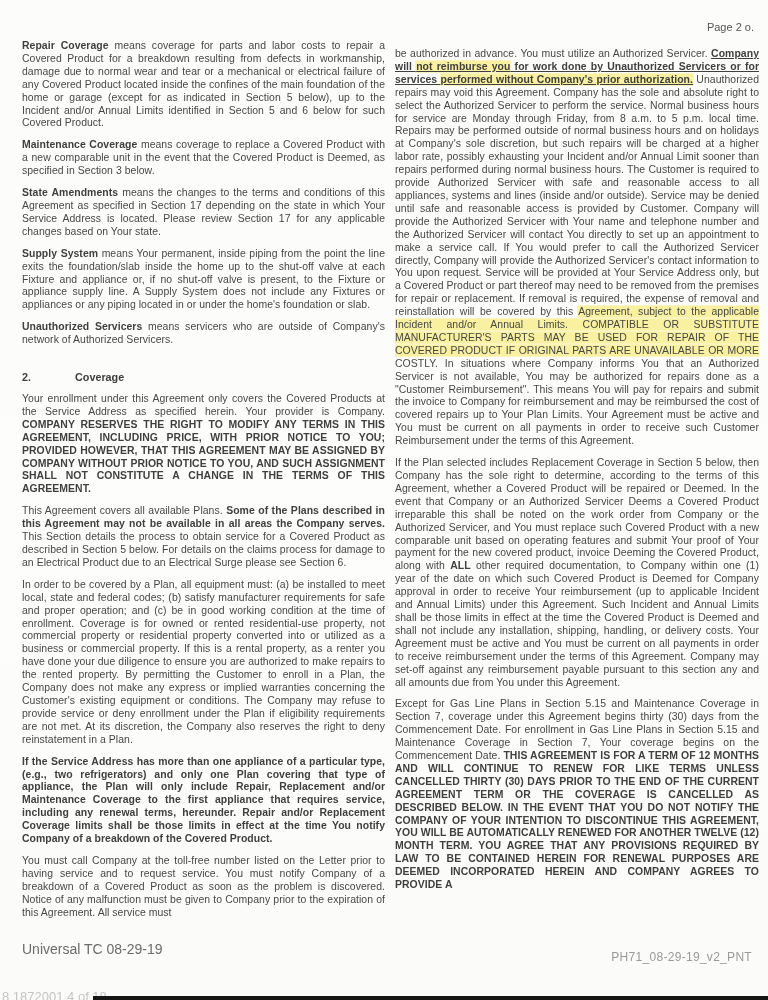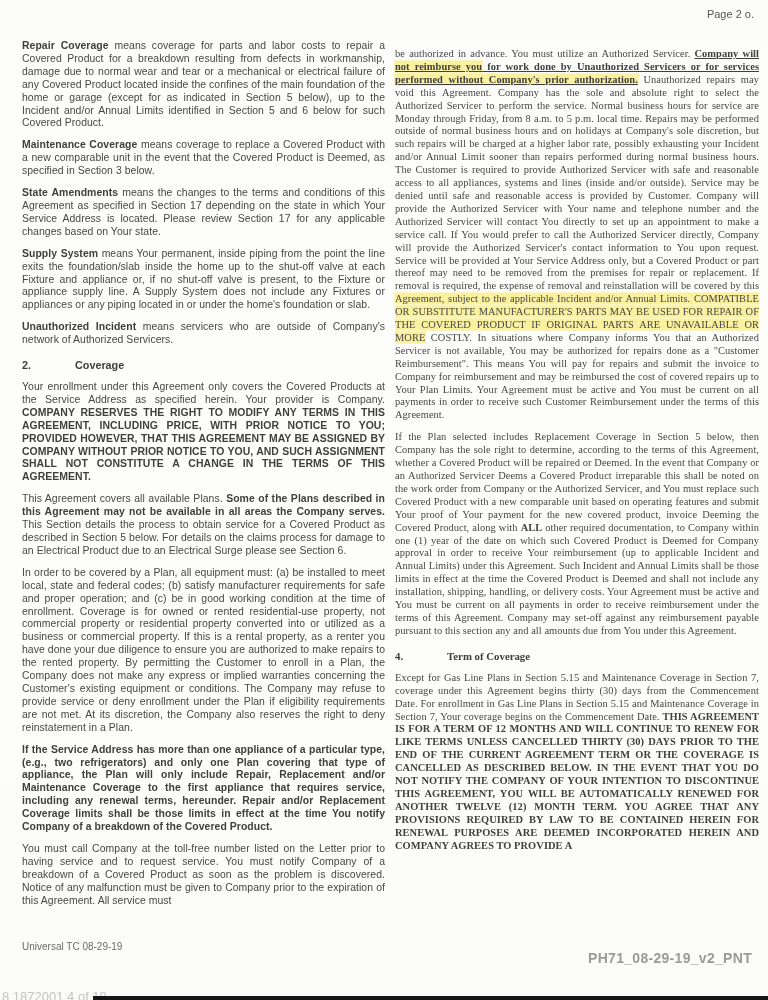--- a/index.html
+++ b/index.html
@@ -8,50 +8,50 @@
     background:#fdfdfc;
     font-family:"Liberation Sans","DejaVu Sans",sans-serif;
     color:#474747;
     -webkit-font-smoothing:antialiased;
   }
   .page{
     position:absolute;inset:0;
     background:linear-gradient(180deg,#fcfcfb 0%,#fdfdfc 60%,#fbfbfa 100%);
   }
   .page-label{
-    position:absolute;top:8px;right:14px;
+    position:absolute;top:21px;right:14px;
     font-size:11px;color:#555;padding-left:46px;
   }
   .columns{
     position:absolute;top:40px;left:22px;right:6px;
     display:flex;gap:10px;
   }
   .col{width:363px;}
-  .col-right{padding-top:8px;width:364px;font-family:Liberation Serif, serif;}
+  .col-right{padding-top:8px;width:364px;}
   .para{
     margin:0 0 9px 0;
     font-size:10.45px;line-height:12.9px;
     text-align:justify;
     letter-spacing:0.05px;
   }
   .heading{
-    margin:12px 0 10px 0;
+    margin:24px 0 10px 0;
     font-weight:bold;font-size:10.8px;color:#3d3d3d;
   }
   .heading .htitle{margin-left:44px;}
   .s-b{font-weight:bold;color:#3f3f3f;}
   .s-u{text-decoration:underline;text-underline-offset:1px;}
   .s-h{background:rgba(246,232,84,0.55);box-shadow:0 0 0 1px rgba(246,232,84,0.35);}
   .footer-left{
     position:absolute;left:22px;top:941px;
-    font-size:10px;color:#6b6b6b;
+    font-size:14px;color:#6b6b6b;
   }
   .footer-right{
     position:absolute;right:16px;top:950px;
-    font-size:14px;color:#9a9a9a;letter-spacing:0.3px;font-weight:bold;
+    font-size:12px;color:#9a9a9a;letter-spacing:0.3px;
   }
   .corner-faint{
     position:absolute;left:2px;top:989px;
     font-size:13px;color:#c4c4c4;white-space:nowrap;
   }
   .bottom-bar{
     position:absolute;left:93px;right:0;bottom:0;height:4px;
     background:#161616;
   }
 </style>
@@ -60,32 +60,31 @@
 
 <div class="page">
   <div class="page-label">Page 2 o.</div>
 
   <div class="columns">
     <div class="col col-left" id="left-col">
         <p class="para"><span class="s-b">Repair Coverage</span><span> means coverage for parts and labor costs to repair a Covered Product for a breakdown resulting from defects in workmanship, damage due to normal wear and tear or a mechanical or electrical failure of any Covered Product located inside the confines of the main foundation of the home or garage (except for as indicated in Section 5 below), up to the Incident and/or Annual Limits identified in Section 5 and 6 below for such Covered Product.</span></p>
         <p class="para"><span class="s-b">Maintenance Coverage</span><span> means coverage to replace a Covered Product with a new comparable unit in the event that the Covered Product is Deemed, as specified in Section 3 below.</span></p>
         <p class="para"><span class="s-b">State Amendments</span><span> means the changes to the terms and conditions of this Agreement as specified in Section 17 depending on the state in which Your Service Address is located. Please review Section 17 for any applicable changes based on Your state.</span></p>
         <p class="para"><span class="s-b">Supply System</span><span> means Your permanent, inside piping from the point the line exits the foundation/slab inside the home up to the shut-off valve at each Fixture and appliance or, if no shut-off valve is present, to the Fixture or appliance supply line. A Supply System does not include any Fixtures or appliances or any piping located in or under the home's foundation or slab.</span></p>
-        <p class="para"><span class="s-b">Unauthorized Incident</span><span> means servicers who are outside of Company's network of Authorized Servicers.</span></p>
+        <p class="para"><span class="s-b">Unauthorized Servicers</span><span> means servicers who are outside of Company's network of Authorized Servicers.</span></p>
         <div class="heading"><span class="hnum">2.</span><span class="htitle">Coverage</span></div>
         <p class="para"><span>Your enrollment under this Agreement only covers the Covered Products at the Service Address as specified herein. Your provider is Company. </span><span class="s-b">COMPANY RESERVES THE RIGHT TO MODIFY ANY TERMS IN THIS AGREEMENT, INCLUDING PRICE, WITH PRIOR NOTICE TO YOU; PROVIDED HOWEVER, THAT THIS AGREEMENT MAY BE ASSIGNED BY COMPANY WITHOUT PRIOR NOTICE TO YOU, AND SUCH ASSIGNMENT SHALL NOT CONSTITUTE A CHANGE IN THE TERMS OF THIS AGREEMENT.</span></p>
         <p class="para"><span>This Agreement covers all available Plans. </span><span class="s-b">Some of the Plans described in this Agreement may not be available in all areas the Company serves.</span><span> This Section details the process to obtain service for a Covered Product as described in Section 5 below. For details on the claims process for damage to an Electrical Product due to an Electrical Surge please see Section 6.</span></p>
         <p class="para"><span>In order to be covered by a Plan, all equipment must: (a) be installed to meet local, state and federal codes; (b) satisfy manufacturer requirements for safe and proper operation; and (c) be in good working condition at the time of enrollment. Coverage is for owned or rented residential-use property, not commercial property or residential property converted into or utilized as a business or commercial property. If this is a rental property, as a renter you have done your due diligence to ensure you are authorized to make repairs to the rented property. By permitting the Customer to enroll in a Plan, the Company does not make any express or implied warranties concerning the Customer's existing equipment or conditions. The Company may refuse to provide service or deny enrollment under the Plan if eligibility requirements are not met. At its discretion, the Company also reserves the right to deny reinstatement in a Plan.</span></p>
         <p class="para"><span class="s-b">If the Service Address has more than one appliance of a particular type, (e.g., two refrigerators) and only one Plan covering that type of appliance, the Plan will only include Repair, Replacement and/or Maintenance Coverage to the first appliance that requires service, including any renewal terms, hereunder. Repair and/or Replacement Coverage limits shall be those limits in effect at the time You notify Company of a breakdown of the Covered Product.</span></p>
         <p class="para"><span>You must call Company at the toll-free number listed on the Letter prior to having service and to request service. You must notify Company of a breakdown of a Covered Product as soon as the problem is discovered. Notice of any malfunction must be given to Company prior to the expiration of this Agreement. All service must</span></p>
       </div>
     <div class="col col-right" id="right-col">
         <p class="para"><span>be authorized in advance. You must utilize an Authorized Servicer. </span><span class="s-b s-u">Company will </span><span class="s-b s-u s-h">not reimburse you</span><span class="s-b s-u"> for work done by Unauthorized Servicers or for services </span><span class="s-b s-u s-h">performed without Company's prior authorization.</span><span> Unauthorized repairs may void this Agreement. Company has the sole and absolute right to select the Authorized Servicer to perform the service. Normal business hours for service are Monday through Friday, from 8 a.m. to 5 p.m. local time. Repairs may be performed outside of normal business hours and on holidays at Company's sole discretion, but such repairs will be charged at a higher labor rate, possibly exhausting your Incident and/or Annual Limit sooner than repairs performed during normal business hours. The Customer is required to provide Authorized Servicer with safe and reasonable access to all appliances, systems and lines (inside and/or outside). Service may be denied until safe and reasonable access is provided by Customer. Company will provide the Authorized Servicer with Your name and telephone number and the Authorized Servicer will contact You directly to set up an appointment to make a service call. If You would prefer to call the Authorized Servicer directly, Company will provide the Authorized Servicer's contact information to You upon request. Service will be provided at Your Service Address only, but a Covered Product or part thereof may need to be removed from the premises for repair or replacement. If removal is required, the expense of removal and reinstallation will be covered by this </span><span class="s-h">Agreement, subject to the applicable Incident and/or Annual Limits. COMPATIBLE OR SUBSTITUTE MANUFACTURER'S PARTS MAY BE USED FOR REPAIR OF THE COVERED PRODUCT IF ORIGINAL PARTS ARE UNAVAILABLE OR MORE</span><span> COSTLY. In situations where Company informs You that an Authorized Servicer is not available, You may be authorized for repairs done as a "Customer Reimbursement". This means You will pay for repairs and submit the invoice to Company for reimbursement and may be reimbursed the cost of covered repairs up to Your Plan Limits. Your Agreement must be active and You must be current on all payments in order to receive such Customer Reimbursement under the terms of this Agreement.</span></p>
         <p class="para"><span>If the Plan selected includes Replacement Coverage in Section 5 below, then Company has the sole right to determine, according to the terms of this Agreement, whether a Covered Product will be repaired or Deemed. In the event that Company or an Authorized Servicer Deems a Covered Product irreparable this shall be noted on the work order from Company or the Authorized Servicer, and You must replace such Covered Product with a new comparable unit based on operating features and submit Your proof of Your payment for the new covered product, invoice Deeming the Covered Product, along with </span><span class="s-b">ALL</span><span> other required documentation, to Company within one (1) year of the date on which such Covered Product is Deemed for Company approval in order to receive Your reimbursement (up to applicable Incident and Annual Limits) under this Agreement. Such Incident and Annual Limits shall be those limits in effect at the time the Covered Product is Deemed and shall not include any installation, shipping, handling, or delivery costs. Your Agreement must be active and You must be current on all payments in order to receive reimbursement under the terms of this Agreement. Company may set-off against any reimbursement payable pursuant to this section any and all amounts due from You under this Agreement.</span></p>
-        <div class="heading"><span class="hnum">4.</span><span class="htitle">Term of Coverage</span></div>
         <p class="para"><span>Except for Gas Line Plans in Section 5.15 and Maintenance Coverage in Section 7, coverage under this Agreement begins thirty (30) days from the Commencement Date. For enrollment in Gas Line Plans in Section 5.15 and Maintenance Coverage in Section 7, Your coverage begins on the Commencement Date. </span><span class="s-b">THIS AGREEMENT IS FOR A TERM OF 12 MONTHS AND WILL CONTINUE TO RENEW FOR LIKE TERMS UNLESS CANCELLED THIRTY (30) DAYS PRIOR TO THE END OF THE CURRENT AGREEMENT TERM OR THE COVERAGE IS CANCELLED AS DESCRIBED BELOW. IN THE EVENT THAT YOU DO NOT NOTIFY THE COMPANY OF YOUR INTENTION TO DISCONTINUE THIS AGREEMENT, YOU WILL BE AUTOMATICALLY RENEWED FOR ANOTHER TWELVE (12) MONTH TERM. YOU AGREE THAT ANY PROVISIONS REQUIRED BY LAW TO BE CONTAINED HEREIN FOR RENEWAL PURPOSES ARE DEEMED INCORPORATED HEREIN AND COMPANY AGREES TO PROVIDE A</span></p>
       </div>
   </div>
 
   <div class="footer-left">Universal TC 08-29-19</div>
   <div class="footer-right">PH71_08-29-19_v2_PNT</div>
   <div class="corner-faint">8    1872001    4 of 18</div>
   <div class="bottom-bar"></div>
 </div>
 

